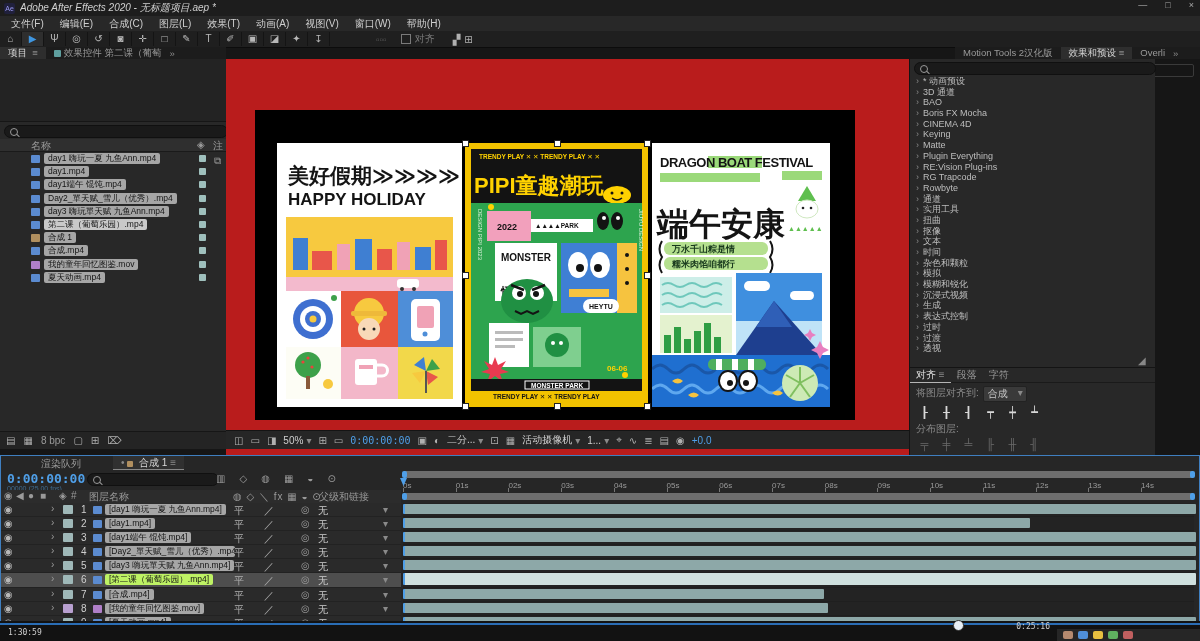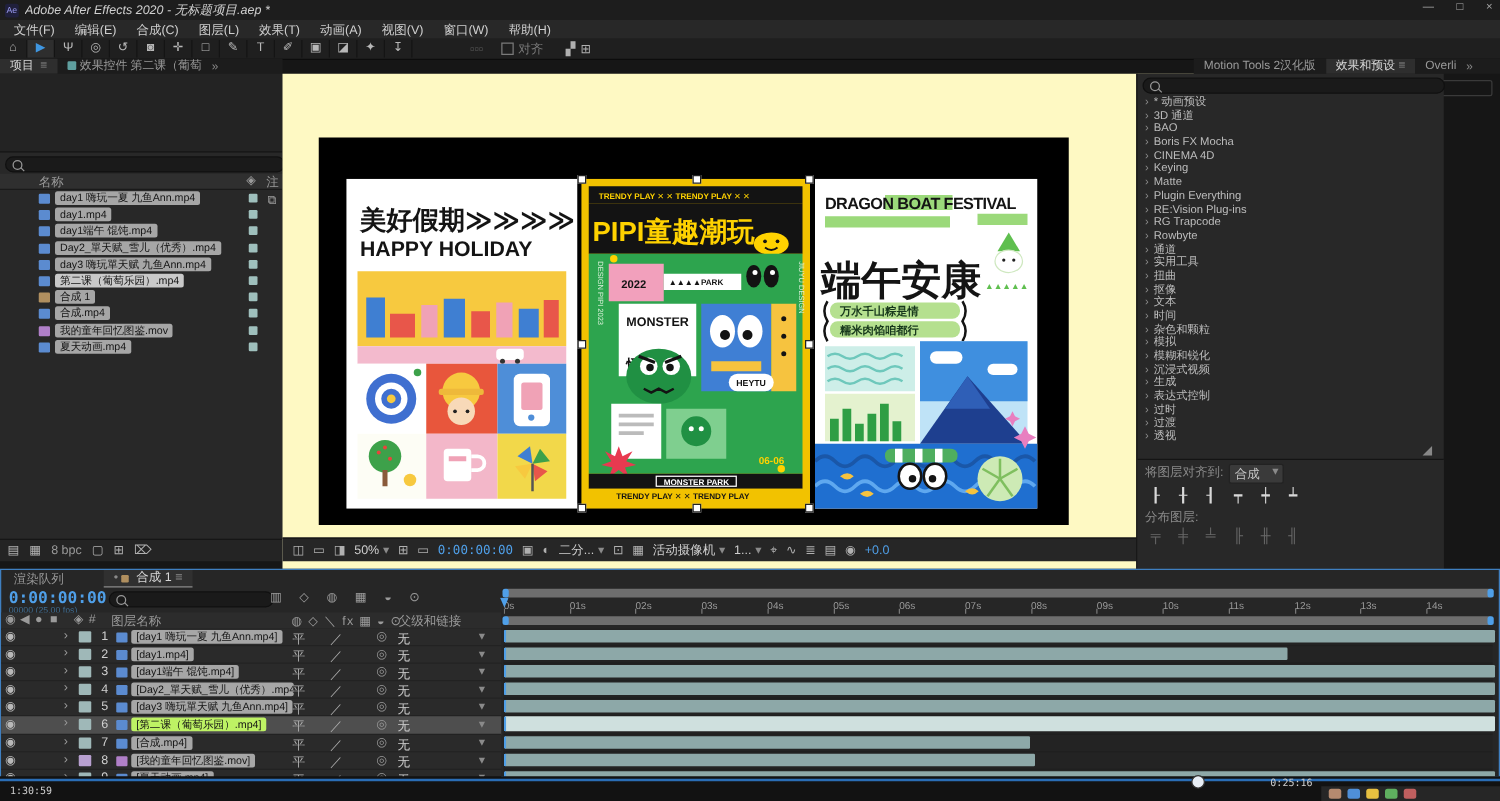--- a/index.html
+++ b/index.html
@@ -39,21 +39,21 @@
   .prow .ficon{position:absolute;left:31px;top:3px;width:9px;height:8px;border-radius:1px;}
   .t-video .ficon{background:#5b8bd0;}
   .t-comp .ficon{background:#b08f5f;}
   .t-mov .ficon{background:#b07fc8;}
   .prow .pill{position:absolute;left:44px;top:1px;}
   .pill{background:#a6a6a6;color:#141414;border-radius:2px;padding:0 4px;font-size:8.5px;line-height:11px;display:inline-block;max-width:146px;white-space:nowrap;overflow:hidden;}
   .prow.sel .pill{background:#c9c9c9;}
   .prow .chk{position:absolute;left:199px;top:3px;width:7px;height:7px;background:#9fc0bd;border-radius:1px;}
   #proj-bottom{position:absolute;left:0;top:372px;width:226px;height:17px;background:#242424;border-top:1px solid #161616;display:flex;align-items:center;gap:8px;padding-left:6px;color:#9a9a9a;}
   
-  #viewer{left:226px;top:59px;width:729px;height:495px;background:#fef9c3;text-decoration:underline;}
+  #viewer{left:226px;top:59px;width:729px;height:495px;background:#b91c1c;text-decoration:underline;}
   #compframe{position:absolute;left:29px;top:51px;width:600px;height:310px;background:#000;}
   .handle{position:absolute;width:5px;height:5px;background:#fff;border:1px solid #222;z-index:5;}
   #vbar{position:absolute;left:0;top:371px;width:729px;height:18px;background:#262626;border-top:1px solid #141414;display:flex;align-items:center;gap:7px;padding-left:8px;color:#b0b0b0;}
   .vsel{display:flex;align-items:center;gap:3px;color:#cfcfcf;}
   
   #rightpanel{left:909px;top:59px;width:245px;height:397px;background:#282828;border-left:1px solid #141414;}
   .fx-row{height:10.7px;line-height:10.7px;padding-left:6px;color:#bdbdbd;white-space:nowrap;overflow:hidden;font-size:9px;}
   .fx-row .tw{color:#8a8a8a;margin-right:4px;}
   #alignpanel{position:absolute;left:0;top:308px;width:245px;height:89px;background:#282828;border-top:1px solid #141414;}
   .atab{padding:0 6px;color:#9a9a9a;}
@@ -550,20 +550,25 @@
         <div class="fx-row"><span class="tw">›</span><span>表达式控制</span></div>
 
         <div class="fx-row"><span class="tw">›</span><span>过时</span></div>
 
         <div class="fx-row"><span class="tw">›</span><span>过渡</span></div>
 
         <div class="fx-row"><span class="tw">›</span><span>透视</span></div>
       </div>
     <div class="abs" style="left: 228px;top:296px;color:#888">◢</div>
     <div id="alignpanel">
+      <div style="display:flex;align-items:center;height:14px;border-bottom:1px solid #1a1a1a">
+        <span class="atab active"><span>对齐</span> <span class="dim">≡</span></span>
+        <span class="atab">段落</span>
+        <span class="atab">字符</span>
+      </div>
       <div style="display:flex;align-items:flex-start;gap:4px;padding:3px 6px">
         <span class="dim">将图层对齐到:</span>
         <span style="background:#3a3a3a;border:1px solid #222;border-radius:2px;padding:0 18px 0 4px;position:relative">
           <span>合成</span><span class="dim" style="position:absolute;right:3px">▾</span>
         </span>
       </div>
       <div style="display:flex;gap:5px;padding:1px 6px">
 
       <span class="aico">┠</span>
           <span class="aico">╂</span>
@@ -580,21 +585,21 @@
           <span class="aico dim2">╧</span>
           <span class="aico dim2">╟</span>
           <span class="aico dim2">╫</span>
           <span class="aico dim2">╢</span>
         </div>
     </div>
   </div>
 
   <div id="timeline" class="abs">
     <div style="display:flex;align-items:center;height:14px">
-      <span class="tl-tab" style="margin-left:2px">渲染队列</span>
+      <span class="tl-tab" style="margin-left:32px">渲染队列</span>
       <span class="tl-tab active" style="margin-left:24px">
         <span style="color:#8a8a8a">•</span> <span class="sq" style="background:#b08f5f;width:6px;height:6px"></span>
         <span>合成 1</span> <span class="dim">≡</span>
       </span>
     </div>
     <div class="abs" style="left:6px;top:15px" id="tl-time">0:00:00:00</div>
     <div class="abs" style="left:6px;top:29px" id="tl-frameinfo">00000 (25.00 fps)</div>
     <div class="searchbar abs" style="left:86px;top:17px;width:120px">
       <span class="lens"></span>
     </div>

